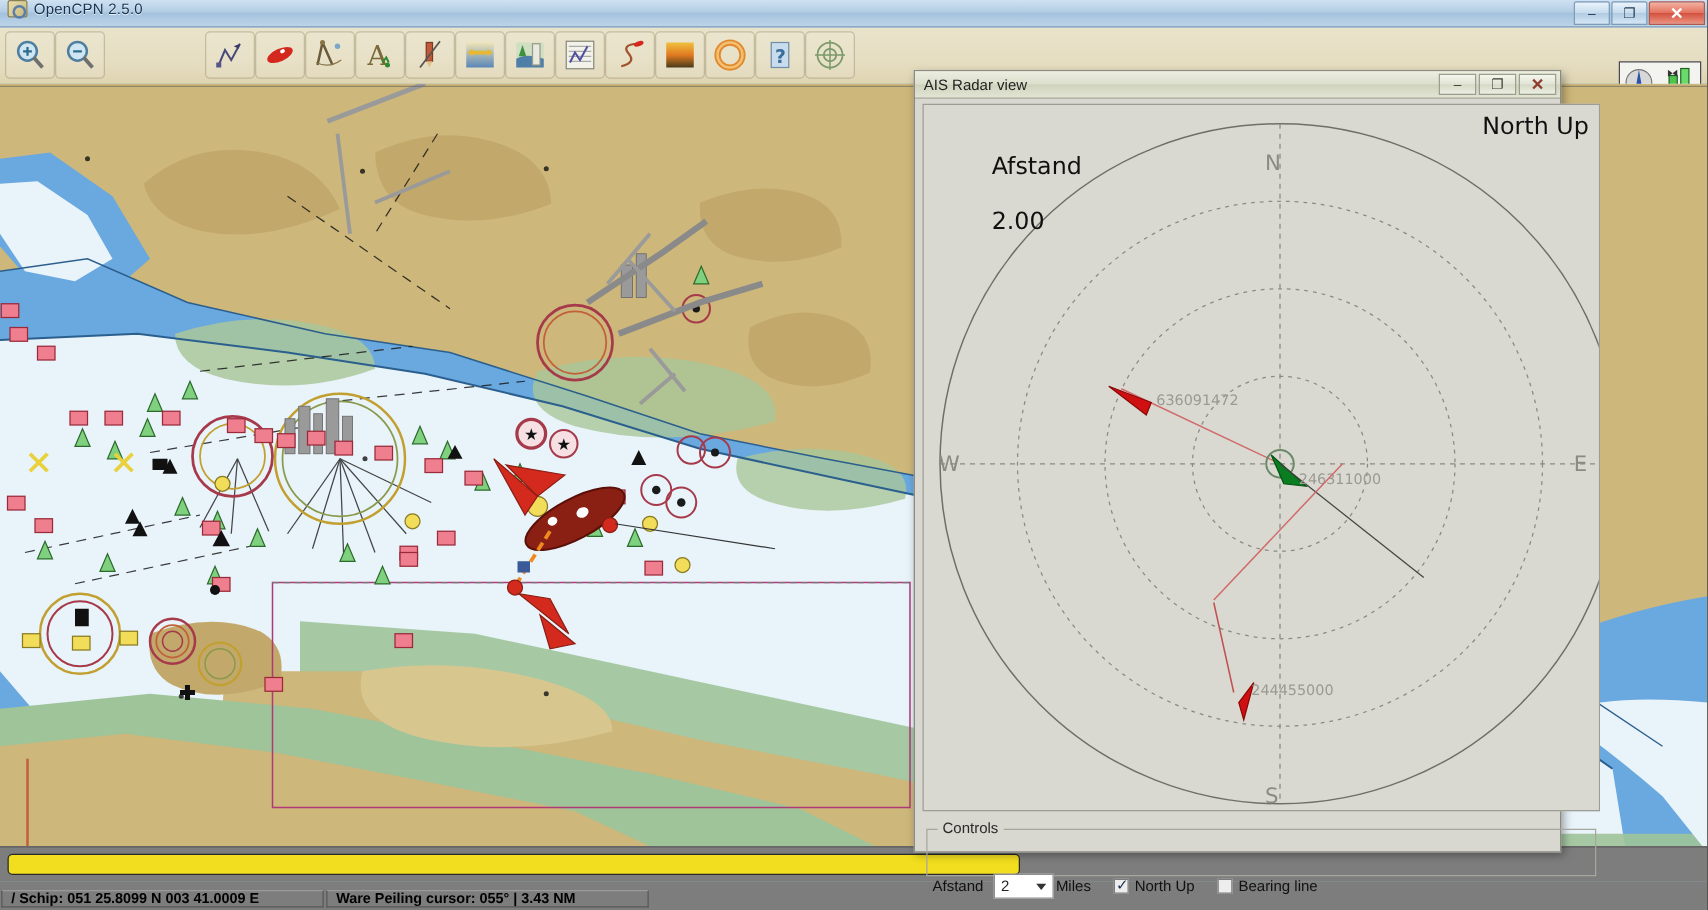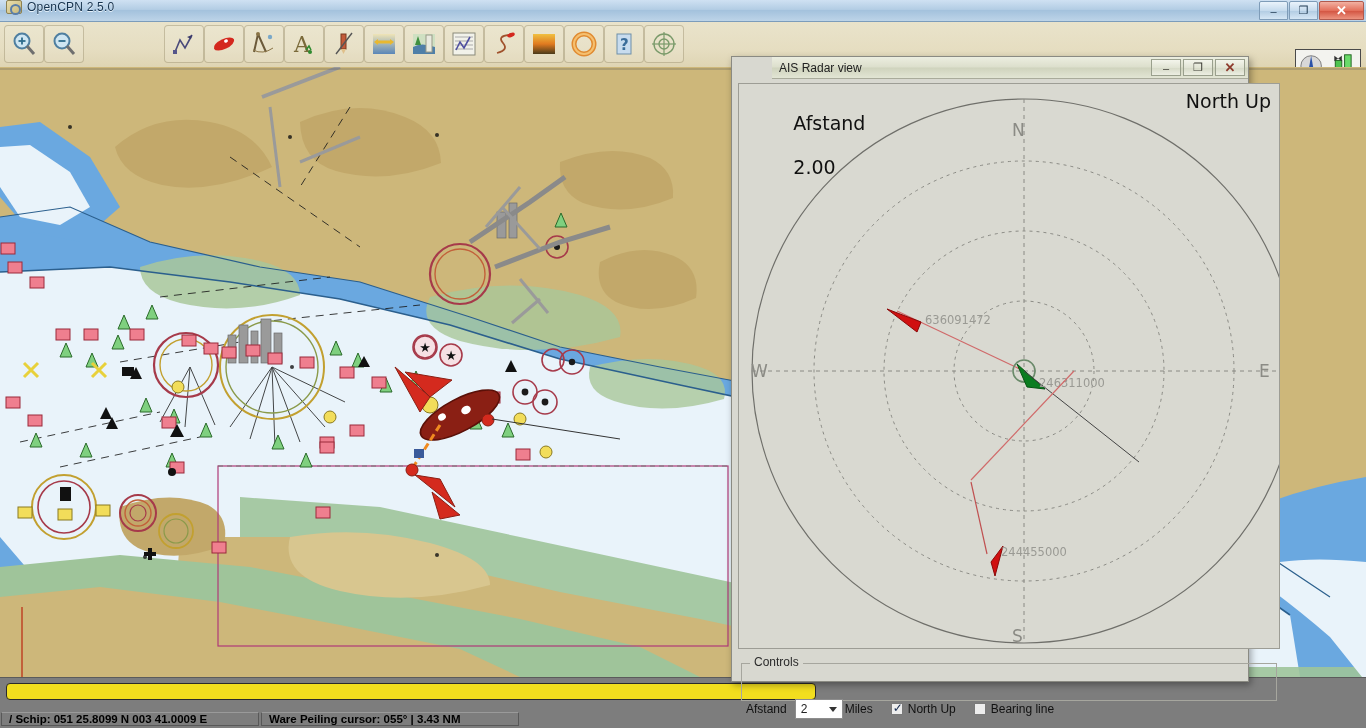--- a/index.html
+++ b/index.html
@@ -62,21 +62,21 @@
   
   #statusbar { position:absolute; left:0; top:705px; width:1366px; height:23px;
      background:#7d7d7d; display:flex; align-items:flex-end; }
   .sbcell { border:1px solid #585858; border-top-color:#9a9a9a; margin:2px 1px;
      background:#7d7d7d; display:flex; align-items:center; padding:0 7px;
      font-size:11.5px; color:#000; white-space:nowrap; font-weight:bold; }
 
   
   #radar { position:absolute; left:731px; top:56px; width:518px; height:626px;
     background:#d8d8d0; border:1px solid #8a8a82;
-    box-shadow:2px 3px 7px rgba(0,0,0,.35); z-index:30;padding-left:40px; }
+    box-shadow:2px 3px 7px rgba(0,0,0,.35); z-index:30; }
   #radar-title { height:22px;
     background:linear-gradient(180deg,#eceee0 0%,#dcdfcc 48%,#cfd3bd 52%,#e2e5d4 100%);
     border-bottom:1px solid #a9ab9b; display:flex; align-items:center; position:relative; }
   #radar-title span.t { font-size:12px; color:#222; margin-left:7px; }
   #radar-btns { position:absolute; right:3px; top:2px; display:flex; }
   #radar-btns div { width:30px; height:17px; margin-left:2px; border:1px solid #9aa08d;
      display:flex; align-items:center; justify-content:center; font-size:11px; color:#3a3a32;
      background:linear-gradient(180deg,#f4f5ec,#e1e4d4 50%,#d5d9c6 51%,#eceee2); }
   #radar-btns div.close { color:#8d3b2d; font-weight:bold; font-size:13px; }
   #radar-body { position:absolute; left:6px; top:26px; width:542px; height:566px;
@@ -545,21 +545,21 @@
         <line x1="232" y1="398" x2="248" y2="470" stroke="#c05050" stroke-width="1.2"></line>
         <polygon points="252,478 264,462 256,492" fill="#d01010" stroke="#8a0808" stroke-width="1"></polygon>
         <text x="262" y="472" font-family="DejaVu Sans, sans-serif" font-size="11.5" fill="#9a9a94">244455000</text>
 
         <text x="273" y="52" font-family="DejaVu Sans, sans-serif" font-size="17" fill="#8b8b85">N</text>
         <text x="520" y="293" font-family="DejaVu Sans, sans-serif" font-size="17" fill="#8b8b85">E</text>
         <text x="273" y="558" font-family="DejaVu Sans, sans-serif" font-size="17" fill="#8b8b85">S</text>
         <text x="12" y="293" font-family="DejaVu Sans, sans-serif" font-size="17" fill="#8b8b85">W</text>
       </svg>
 
-      <div class="r-label" style="left:6px; top:6px;">
+      <div class="r-label" style="left:6px; top:16px;">
         <span>Afstand</span>
         <span style="display:inline-block;width:9px"></span>
         <span>2.00</span>
       </div>
       <div class="r-label" style="right:8px; top:6px;">North Up</div>
     </div>
 
     <div id="controls-box"></div>
     <div id="controls-legend">Controls</div>
 

